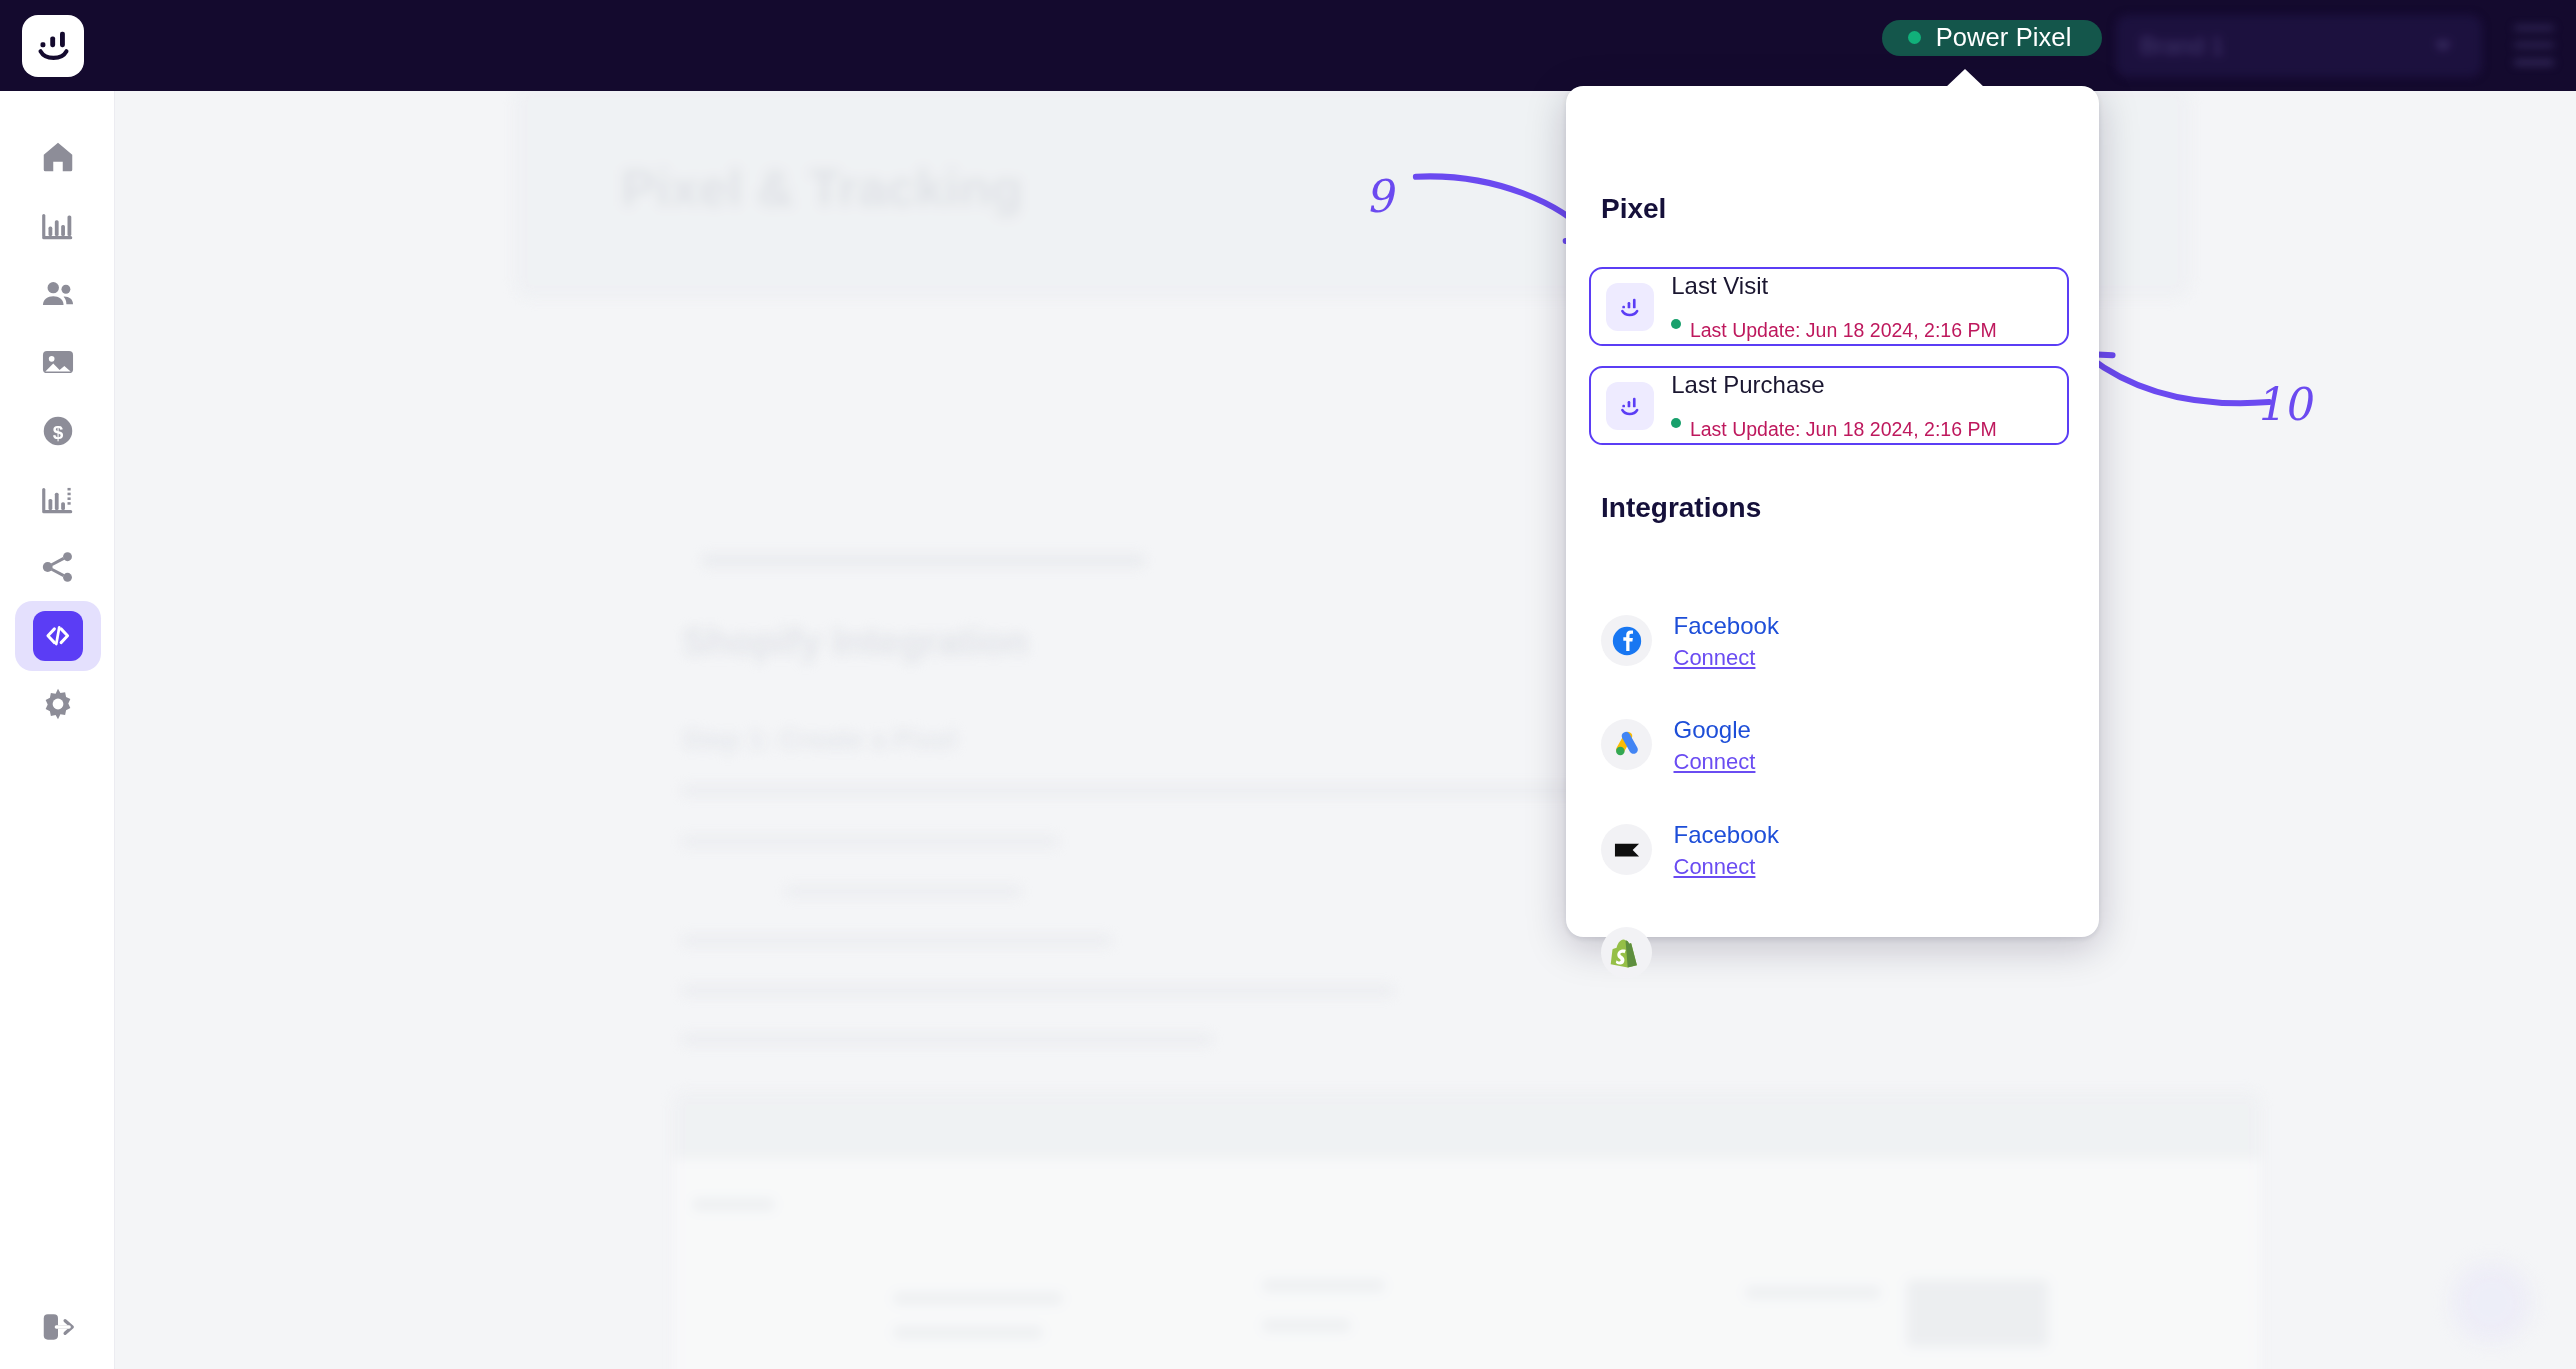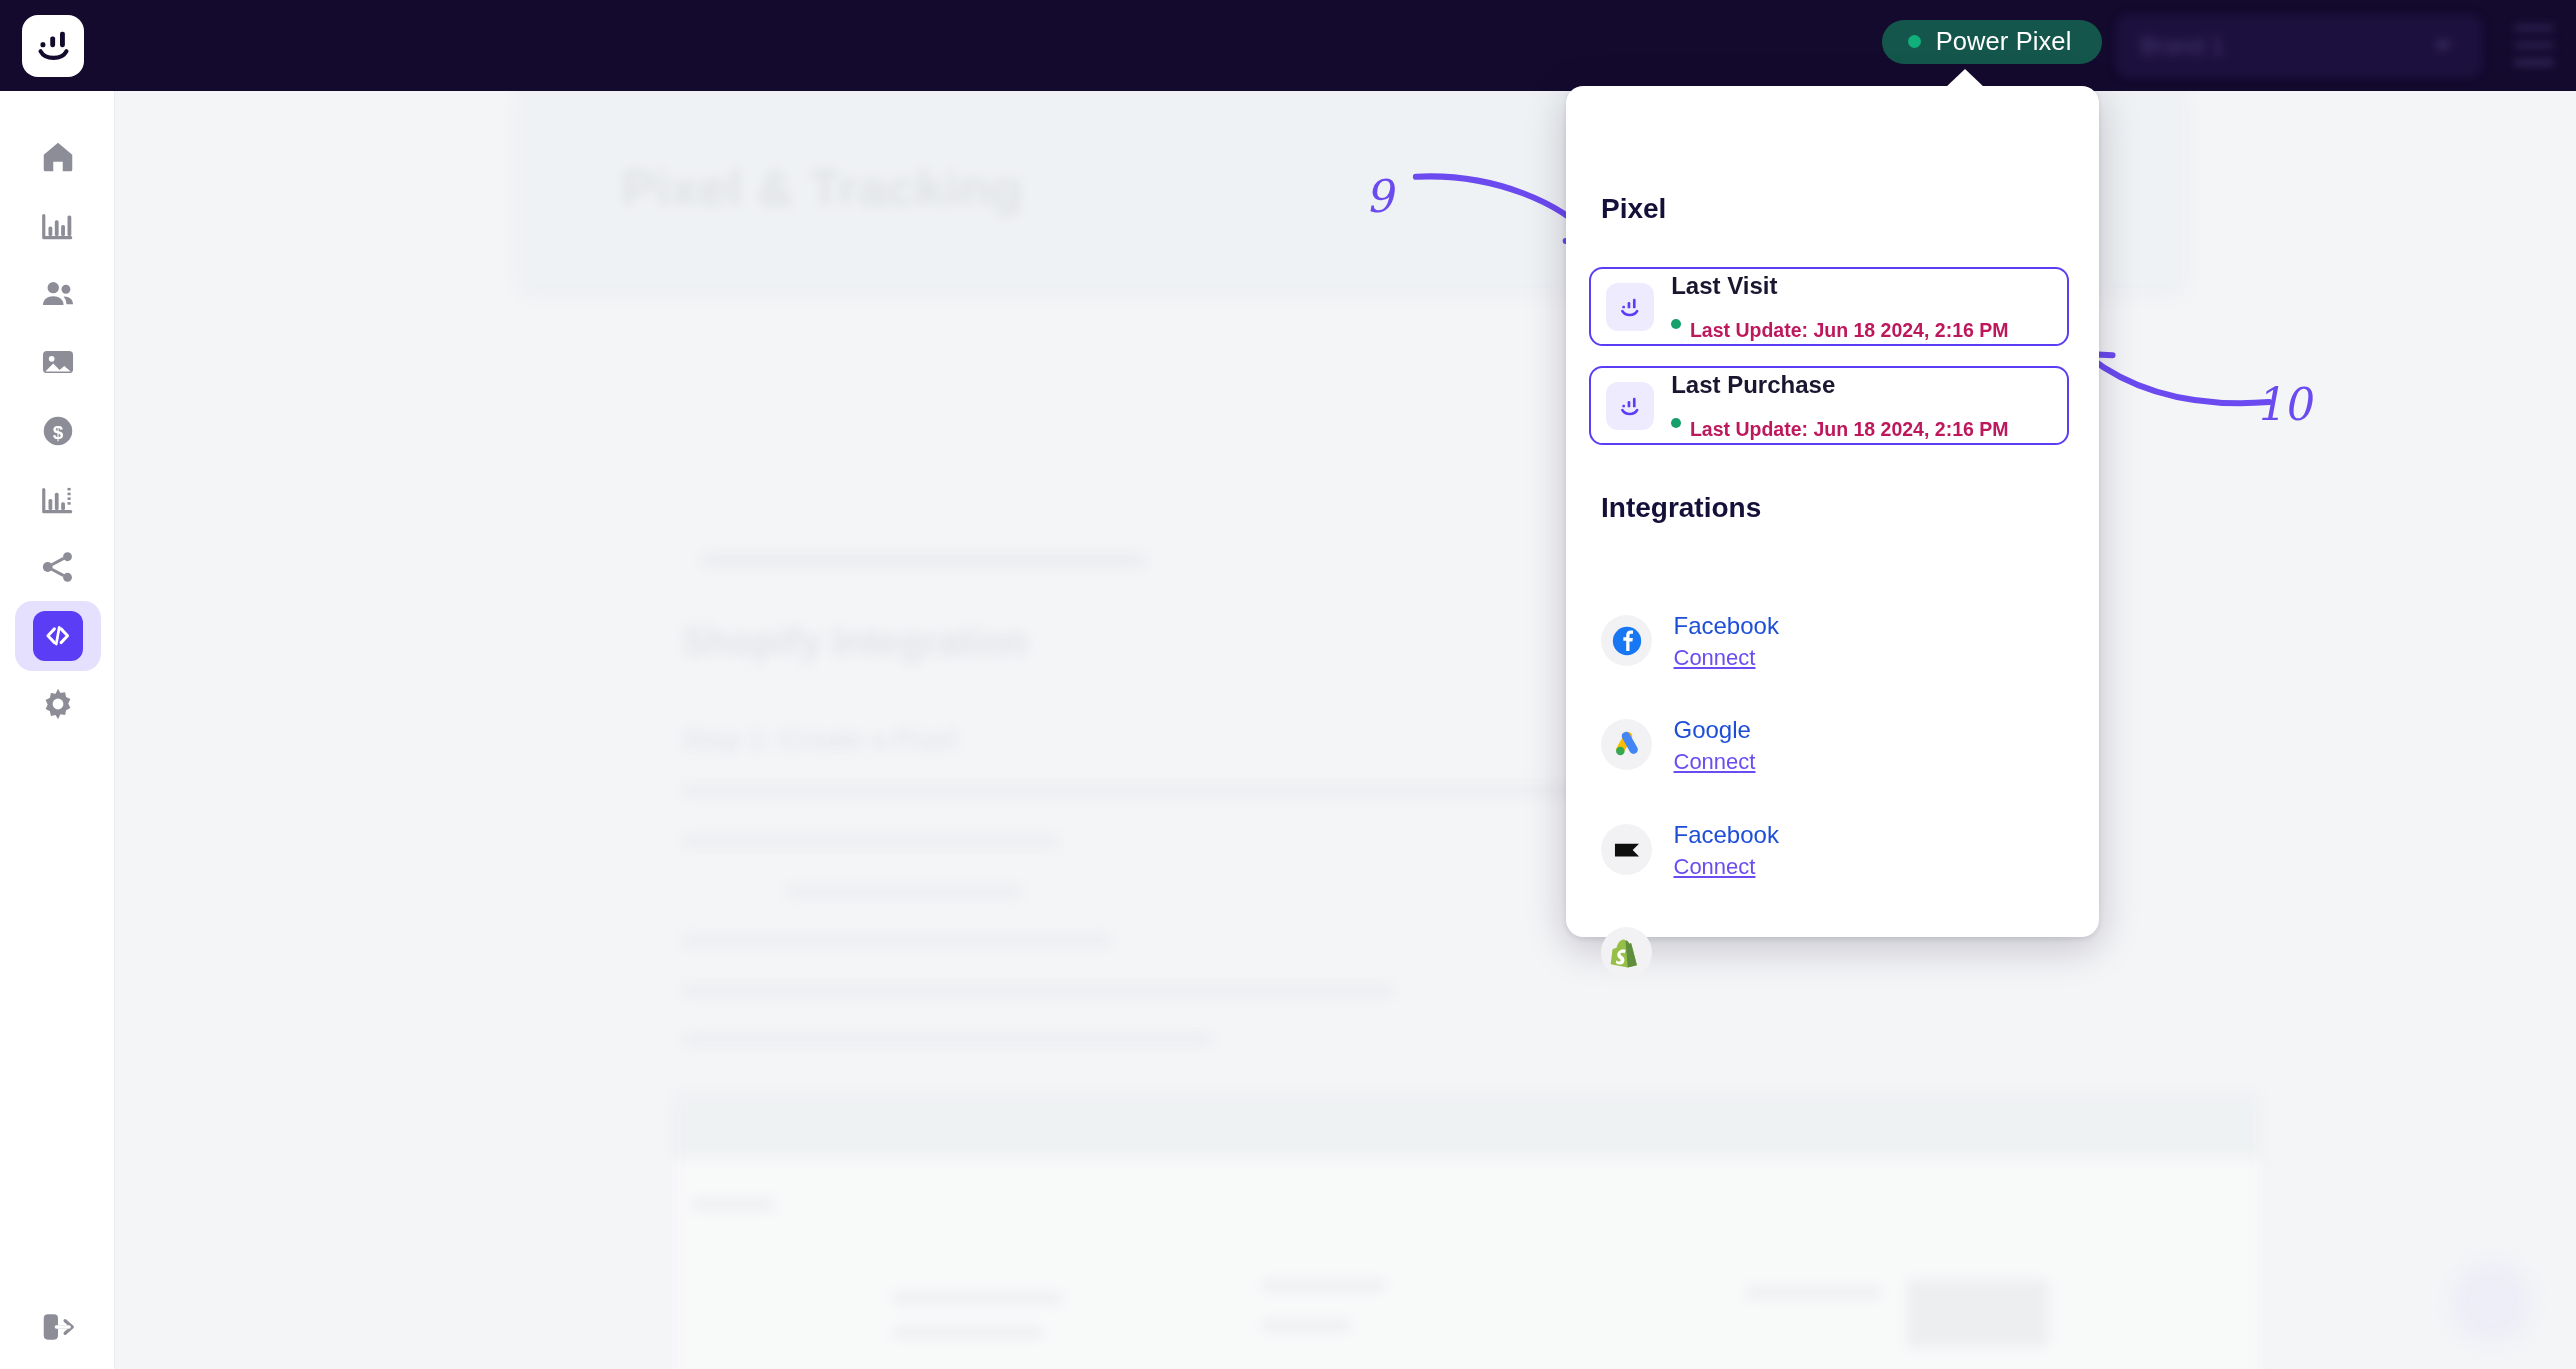--- a/index.html
+++ b/index.html
@@ -17,21 +17,21 @@
     background: #140a2e; z-index: 30;
   }
   .logo-tile {
     position: absolute; left: 22px; top: 14.8px; width: 62px; height: 62px;
     background: #ffffff; border-radius: 16px;
     display: flex; align-items: center; justify-content: center;
   }
   .logo-tile svg { width: 39px; height: 39px; }
 
   .power-badge {
-    position: absolute; left: 1882px; top: 19.5px; height: 44px;
+    position: absolute; left: 1882px; top: 19.5px; height: 36px;
     background: #14564b; border-radius: 27px;
     display: flex; align-items: center; gap: 14.8px;
     padding: 0 31px 0 25.5px;
   }
   .power-badge .dot {
     width: 13.4px; height: 13.4px; border-radius: 50%; background: #11b07a;
     flex: 0 0 auto;
   }
   .power-badge .lbl {
     color: #ffffff; font-size: 25.5px; font-weight: 400; letter-spacing: 0.1px;
@@ -134,21 +134,21 @@
   }
   .pop-title {
     position: absolute; left: 35px; font-size: 28px; font-weight: 700; color: #15103a;
   }
   #pixel-title { top: 107px; }
   #integrations-title { top: 406px; }
 
   .pix-item {
     position: absolute; left: 23px; width: 480px; height: 79px;
     border: 2px solid #5b3df5; border-radius: 13.4px;
-    display: flex; align-items: center; padding-left: 14.8px; font-weight: bold;
+    display: flex; align-items: center; padding-left: 14.8px;
   }
   #pix-item-0 { top: 181px; }
   #pix-item-1 { top: 280px; }
   .pix-ic {
     width: 48px; height: 48px; border-radius: 12px; background: #eeebff;
     display: flex; align-items: center; justify-content: center; flex: 0 0 auto;
   }
   .pix-ic svg { width: 25.5px; height: 25.5px; }
   .pix-txt { margin-left: 17.4px; }
   .pix-name { font-size: 24px; color: #1a1630; line-height: 1.25; }

